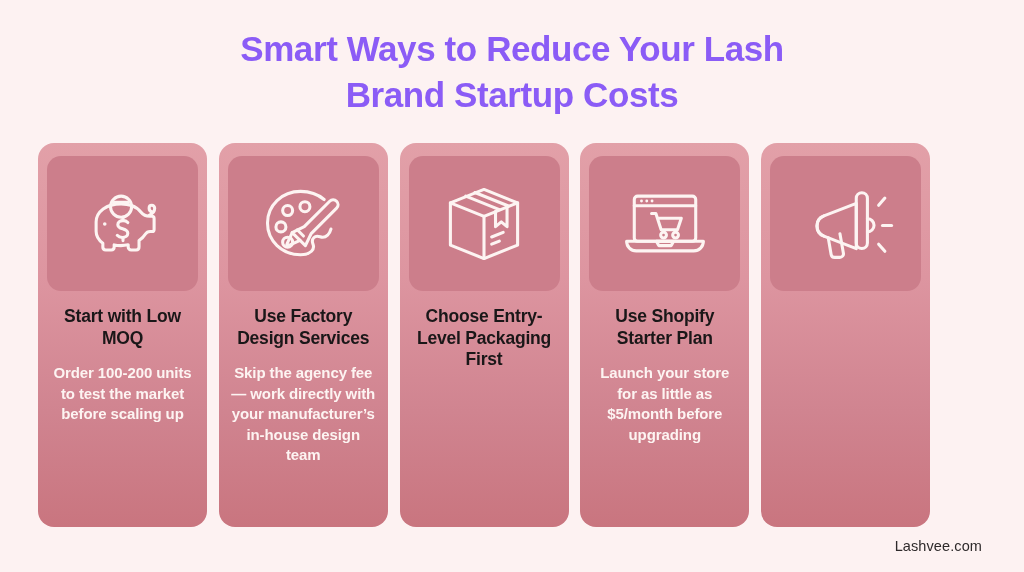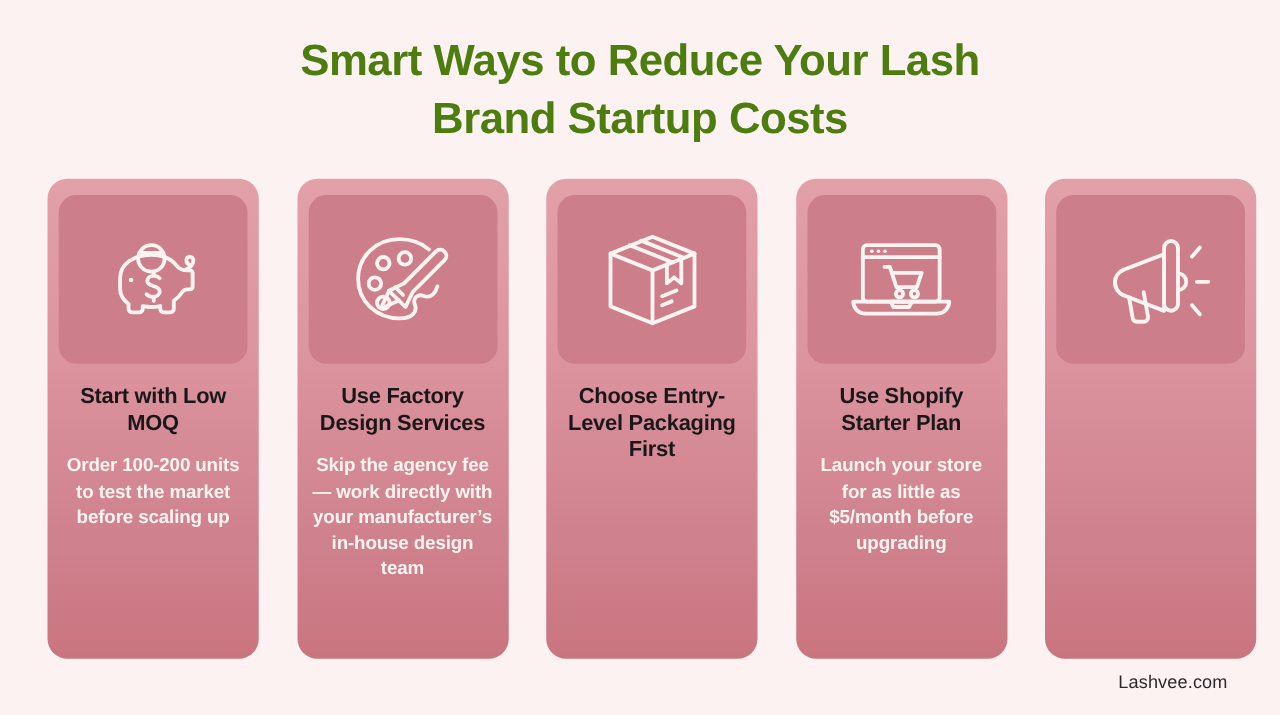--- a/index.html
+++ b/index.html
@@ -19,35 +19,35 @@
     height: 572px;
     background: #fdf2f2;
   }
 
   
   .title {
     position: absolute;
     left: 0; top: 26px;
     width: 1024px;
     text-align: center;
-    color: #4d7c0f;
+    color: #8b5cf6;
     font-weight: 700;
     font-size: 35px;
     line-height: 46px;
     letter-spacing: -0.4px;
     padding: 0 150px;
   }
   .title-line { display: block; }
 
   
   .cards {
     position: absolute;
     left: 38px;
     top: 143px;
-    width: 967px;
+    width: 892px;
     height: 384px;
     display: flex;
     justify-content: space-between;
     align-items: stretch;
   }
   .card {
     width: 169px;
     border-radius: 16px;
     background: linear-gradient(180deg, #e2a0a8 0%, #dd95a0 35%, #d08490 70%, #c9757f 100%);
     display: flex;

